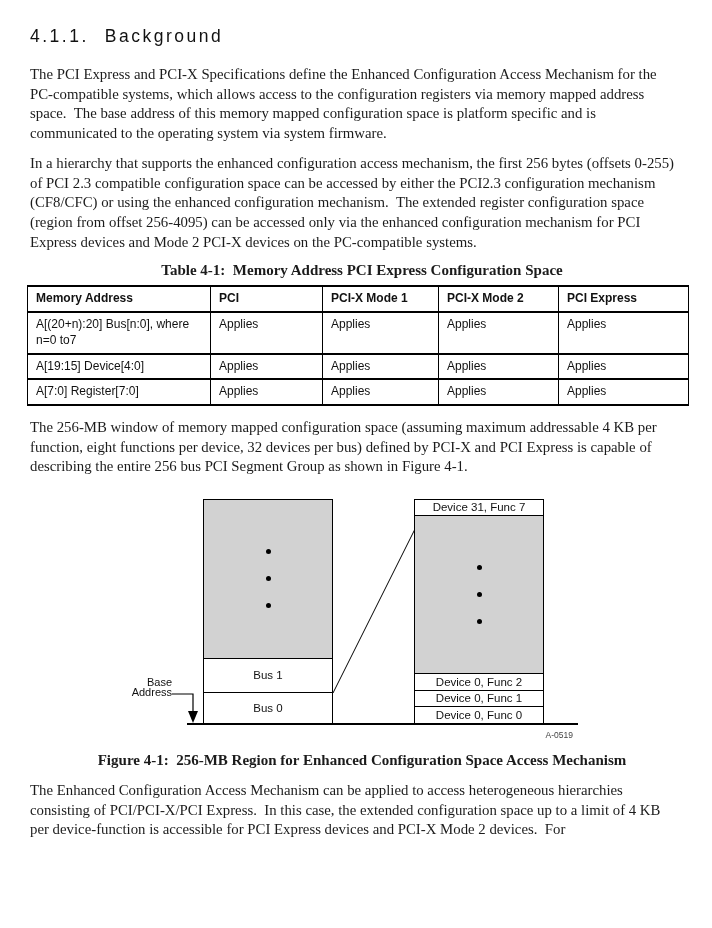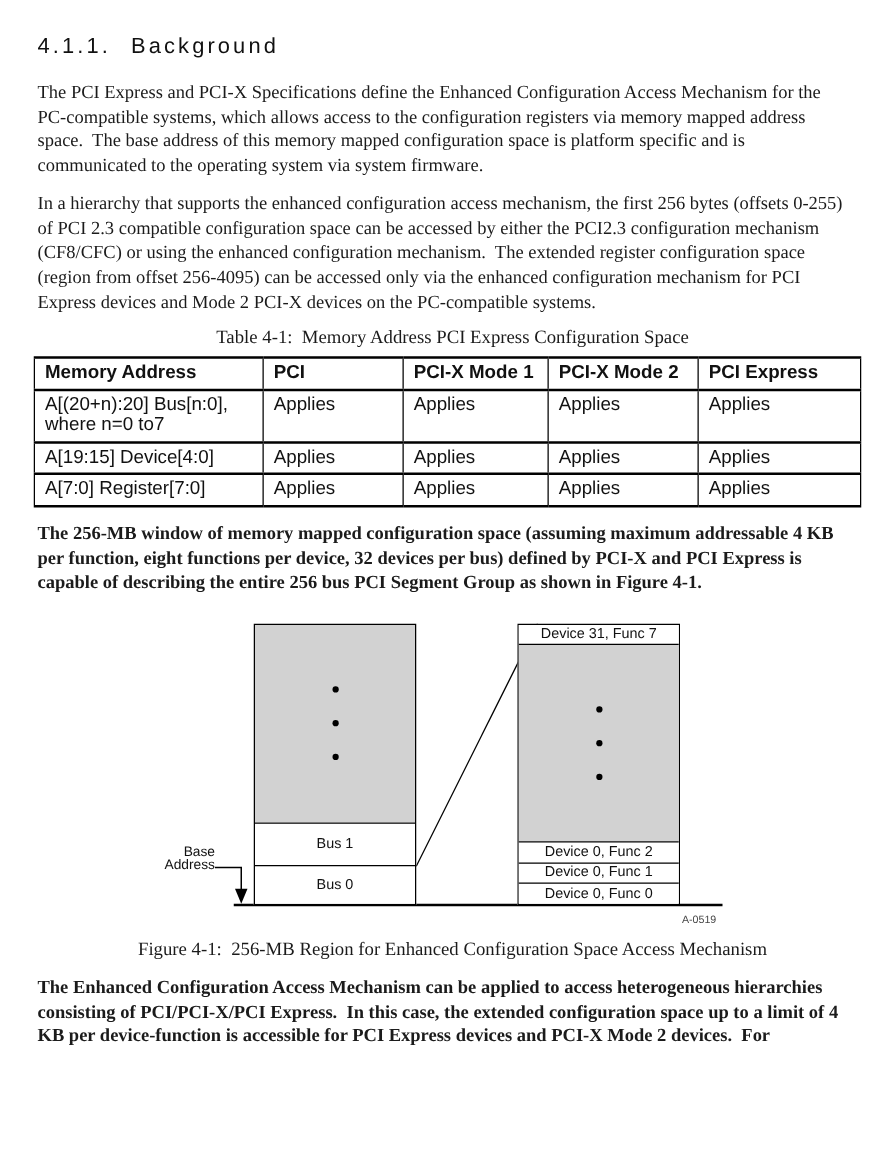--- a/index.html
+++ b/index.html
@@ -24,32 +24,32 @@
   .heading .num{margin-right:16px;}
   .para{
     font-size:14.8px;
     line-height:19.7px;
     margin:0 0 10px 0;
     white-space:pre-wrap;
     width:652px;
   }
   .caption{
     font-size:15px;
-    font-weight:normal;
+    font-weight:bold;
     text-align:center;
     margin:6px 0 6px 0;
     white-space:pre-wrap;
   }
   table.spec{
     table-layout:fixed;
     border-collapse:collapse;
     width:661px;
     margin-left:-3px;
     font-family:"Liberation Sans", sans-serif;
-    font-size:15px;
+    font-size:12px;
     line-height:16.5px;
     color:#111;
   }
   table.spec th, table.spec td{
     border-left:1px solid #000;
     border-right:1px solid #000;
     border-top:2px solid #000;
     border-bottom:2px solid #000;
     padding:3px 8px 4px 8px;
     text-align:left;
@@ -94,21 +94,21 @@
     font-family:"Liberation Sans", sans-serif;
     font-size:11px;line-height:10.5px;color:#111;
   }
   .artifact{
     position:absolute;left:504px;top:241px;width:42px;
     text-align:right;
     font-family:"Liberation Sans", sans-serif;
     font-size:8.5px;color:#444;
   }
   .figcaption{margin-top:5px;}
-  .p-last{margin-top:12px;font-weight:bold;}
+  .p-last{margin-top:12px;}
 </style>
 </head>
 <body>
 
 <div class="page">
 
   <h1 class="heading"><span class="num">4.1.1.</span><span>Background</span></h1>
 
   <p class="para">The PCI Express and PCI-X Specifications define the Enhanced Configuration Access Mechanism for the PC-compatible systems, which allows access to the configuration registers via memory mapped address space.  The base address of this memory mapped configuration space is platform specific and is communicated to the operating system via system firmware.</p>
   <p class="para">In a hierarchy that supports the enhanced configuration access mechanism, the first 256 bytes (offsets 0-255) of PCI 2.3 compatible configuration space can be accessed by either the PCI2.3 configuration mechanism (CF8/CFC) or using the enhanced configuration mechanism.  The extended register configuration space (region from offset 256-4095) can be accessed only via the enhanced configuration mechanism for PCI Express devices and Mode 2 PCI-X devices on the PC-compatible systems.</p>

